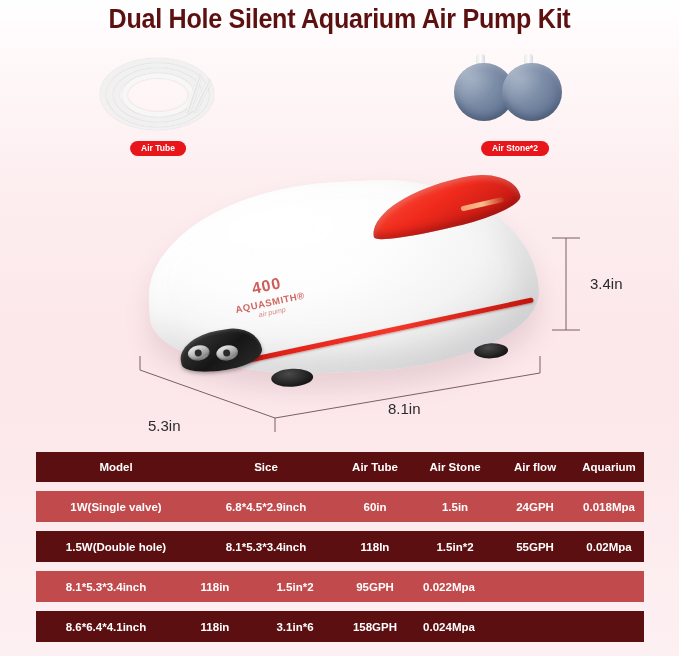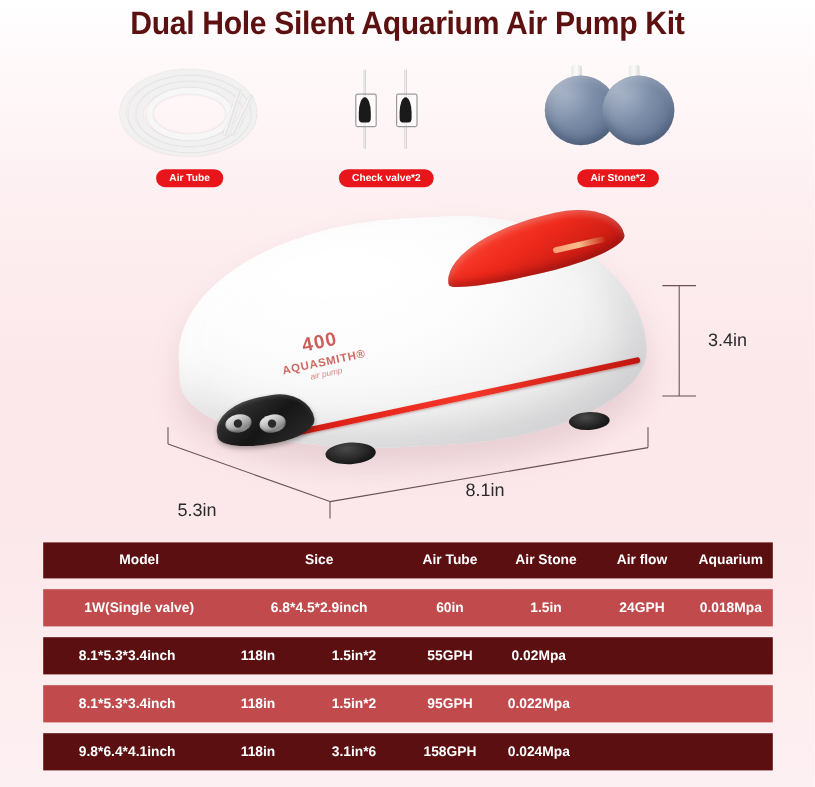--- a/index.html
+++ b/index.html
@@ -185,35 +185,20 @@
         <div class="ring" style="left:7px;top:5px;width:92px;height:54px;"></div>
         <div class="ring" style="left:14px;top:10px;width:78px;height:44px;"></div>
         <div class="ring" style="left:22px;top:15px;width:62px;height:34px;border-color:rgba(246,246,246,.92);"></div>
       </div>
       <div class="tube-tail" style="left:104px;top:22px;height:40px;transform:rotate(18deg);"></div>
       <div class="tube-tail" style="left:112px;top:26px;height:36px;transform:rotate(26deg);"></div>
     </div>
     <div class="acc-label">Air Tube</div>
   </div>
 
-  <div class="acc" id="acc-valve">
-    <div class="acc-art">
-      <div class="valve" style="left:12px;">
-        <div class="vline"></div>
-          <div class="vbody"></div>
-          <div class="vcone"></div>
-      </div>
-      <div class="valve" style="left:46px;">
-        <div class="vline"></div>
-          <div class="vbody"></div>
-          <div class="vcone"></div>
-      </div>
-    </div>
-    <div class="acc-label">Check valve*2</div>
-  </div>
 
   <div class="acc" id="acc-stone">
     <div class="acc-art">
       <div class="stem" style="left:22px;top:2px;"></div>
       <div class="stem" style="left:70px;top:2px;"></div>
       <div class="stone" style="left:0px;top:11px;"></div>
       <div class="stone" style="left:48px;top:11px;"></div>
     </div>
     <div class="acc-label">Air Stone*2</div>
   </div>
@@ -275,37 +260,38 @@
     <div class="trow light">
       <div class="c c1">1W(Single valve)</div>
       <div class="c c2">6.8*4.5*2.9inch</div>
       <div class="c c3">60in</div>
       <div class="c c4">1.5in</div>
       <div class="c c5">24GPH</div>
       <div class="c c6">0.018Mpa</div>
     </div>
 
     <div class="trow dark">
+      <div class="c c1">1.5W(Double hole)</div>
       <div class="c c2">8.1*5.3*3.4inch</div>
       <div class="c c3">118In</div>
       <div class="c c4">1.5in*2</div>
       <div class="c c5">55GPH</div>
       <div class="c c6">0.02Mpa</div>
     </div>
 
     <div class="trow light">
       <div class="c c2">8.1*5.3*3.4inch</div>
       <div class="c c3">118in</div>
       <div class="c c4">1.5in*2</div>
       <div class="c c5">95GPH</div>
       <div class="c c6">0.022Mpa</div>
     </div>
 
     <div class="trow dark">
-      <div class="c c2">9.8*6.4*4.1inch</div>
+      <div class="c c2">8.6*6.4*4.1inch</div>
       <div class="c c3">118in</div>
       <div class="c c4">3.1in*6</div>
       <div class="c c5">158GPH</div>
       <div class="c c6">0.024Mpa</div>
     </div>
 
   </div>
 </div>
 
 </body></html>

